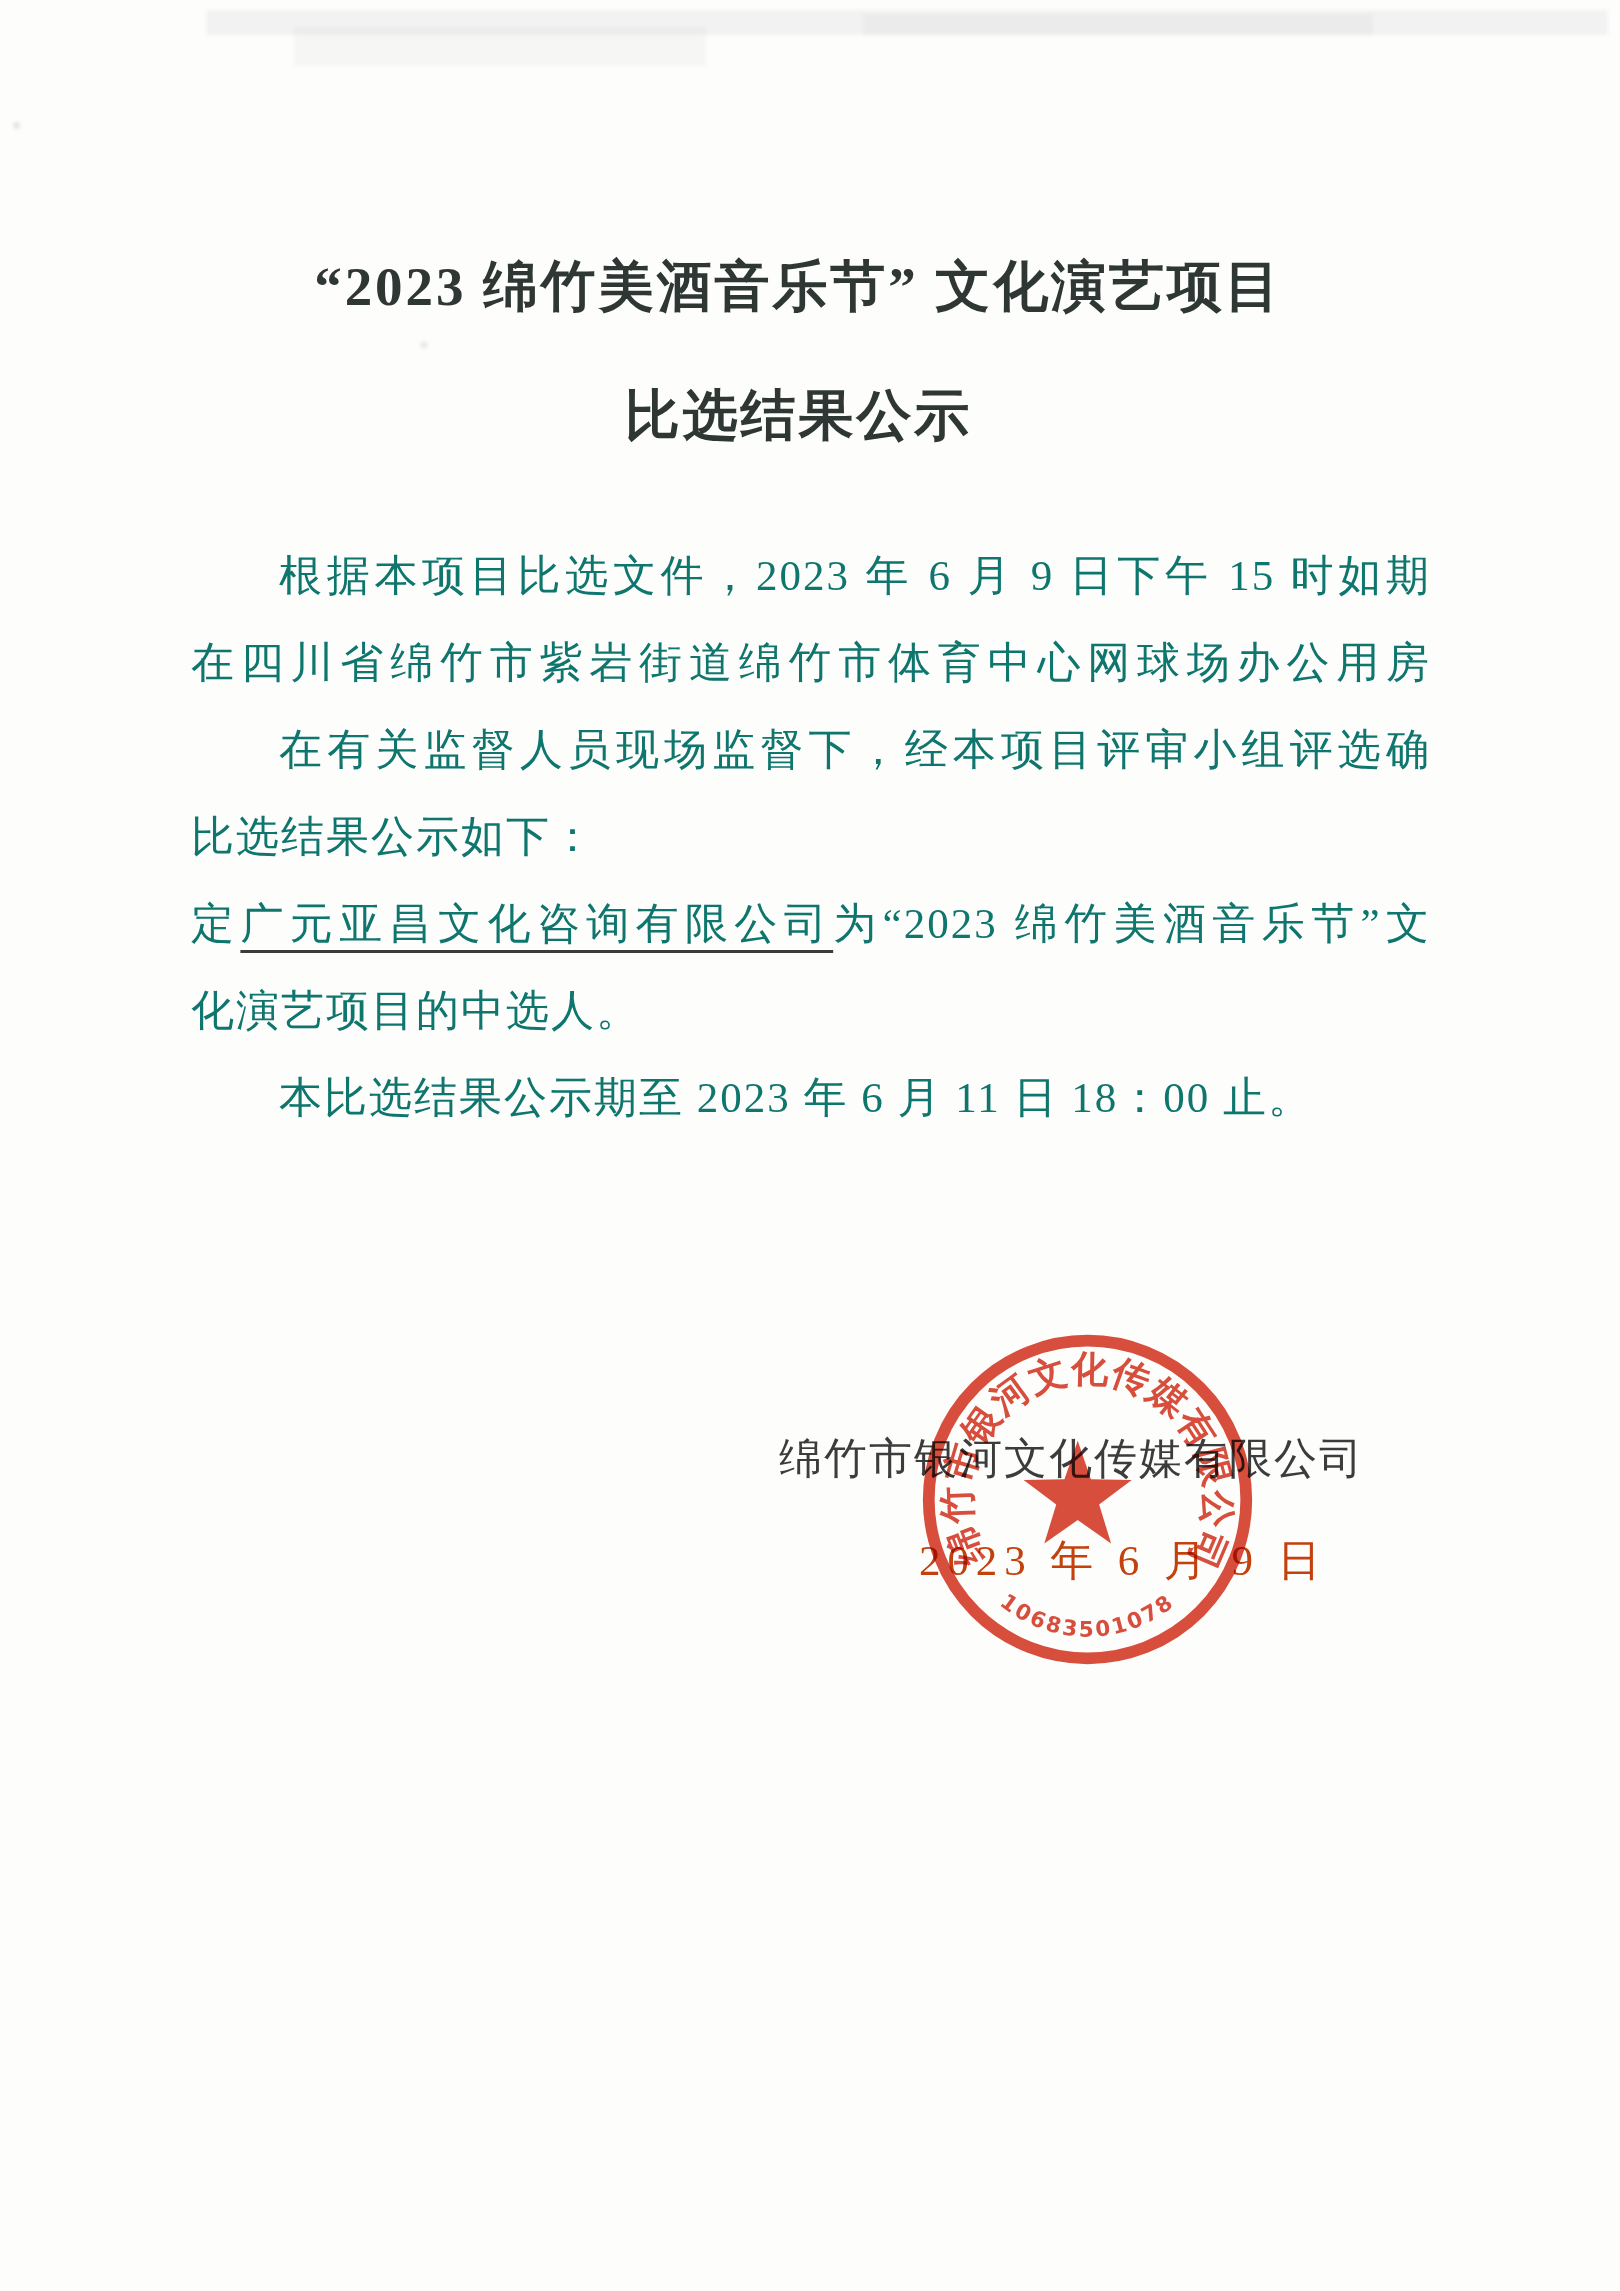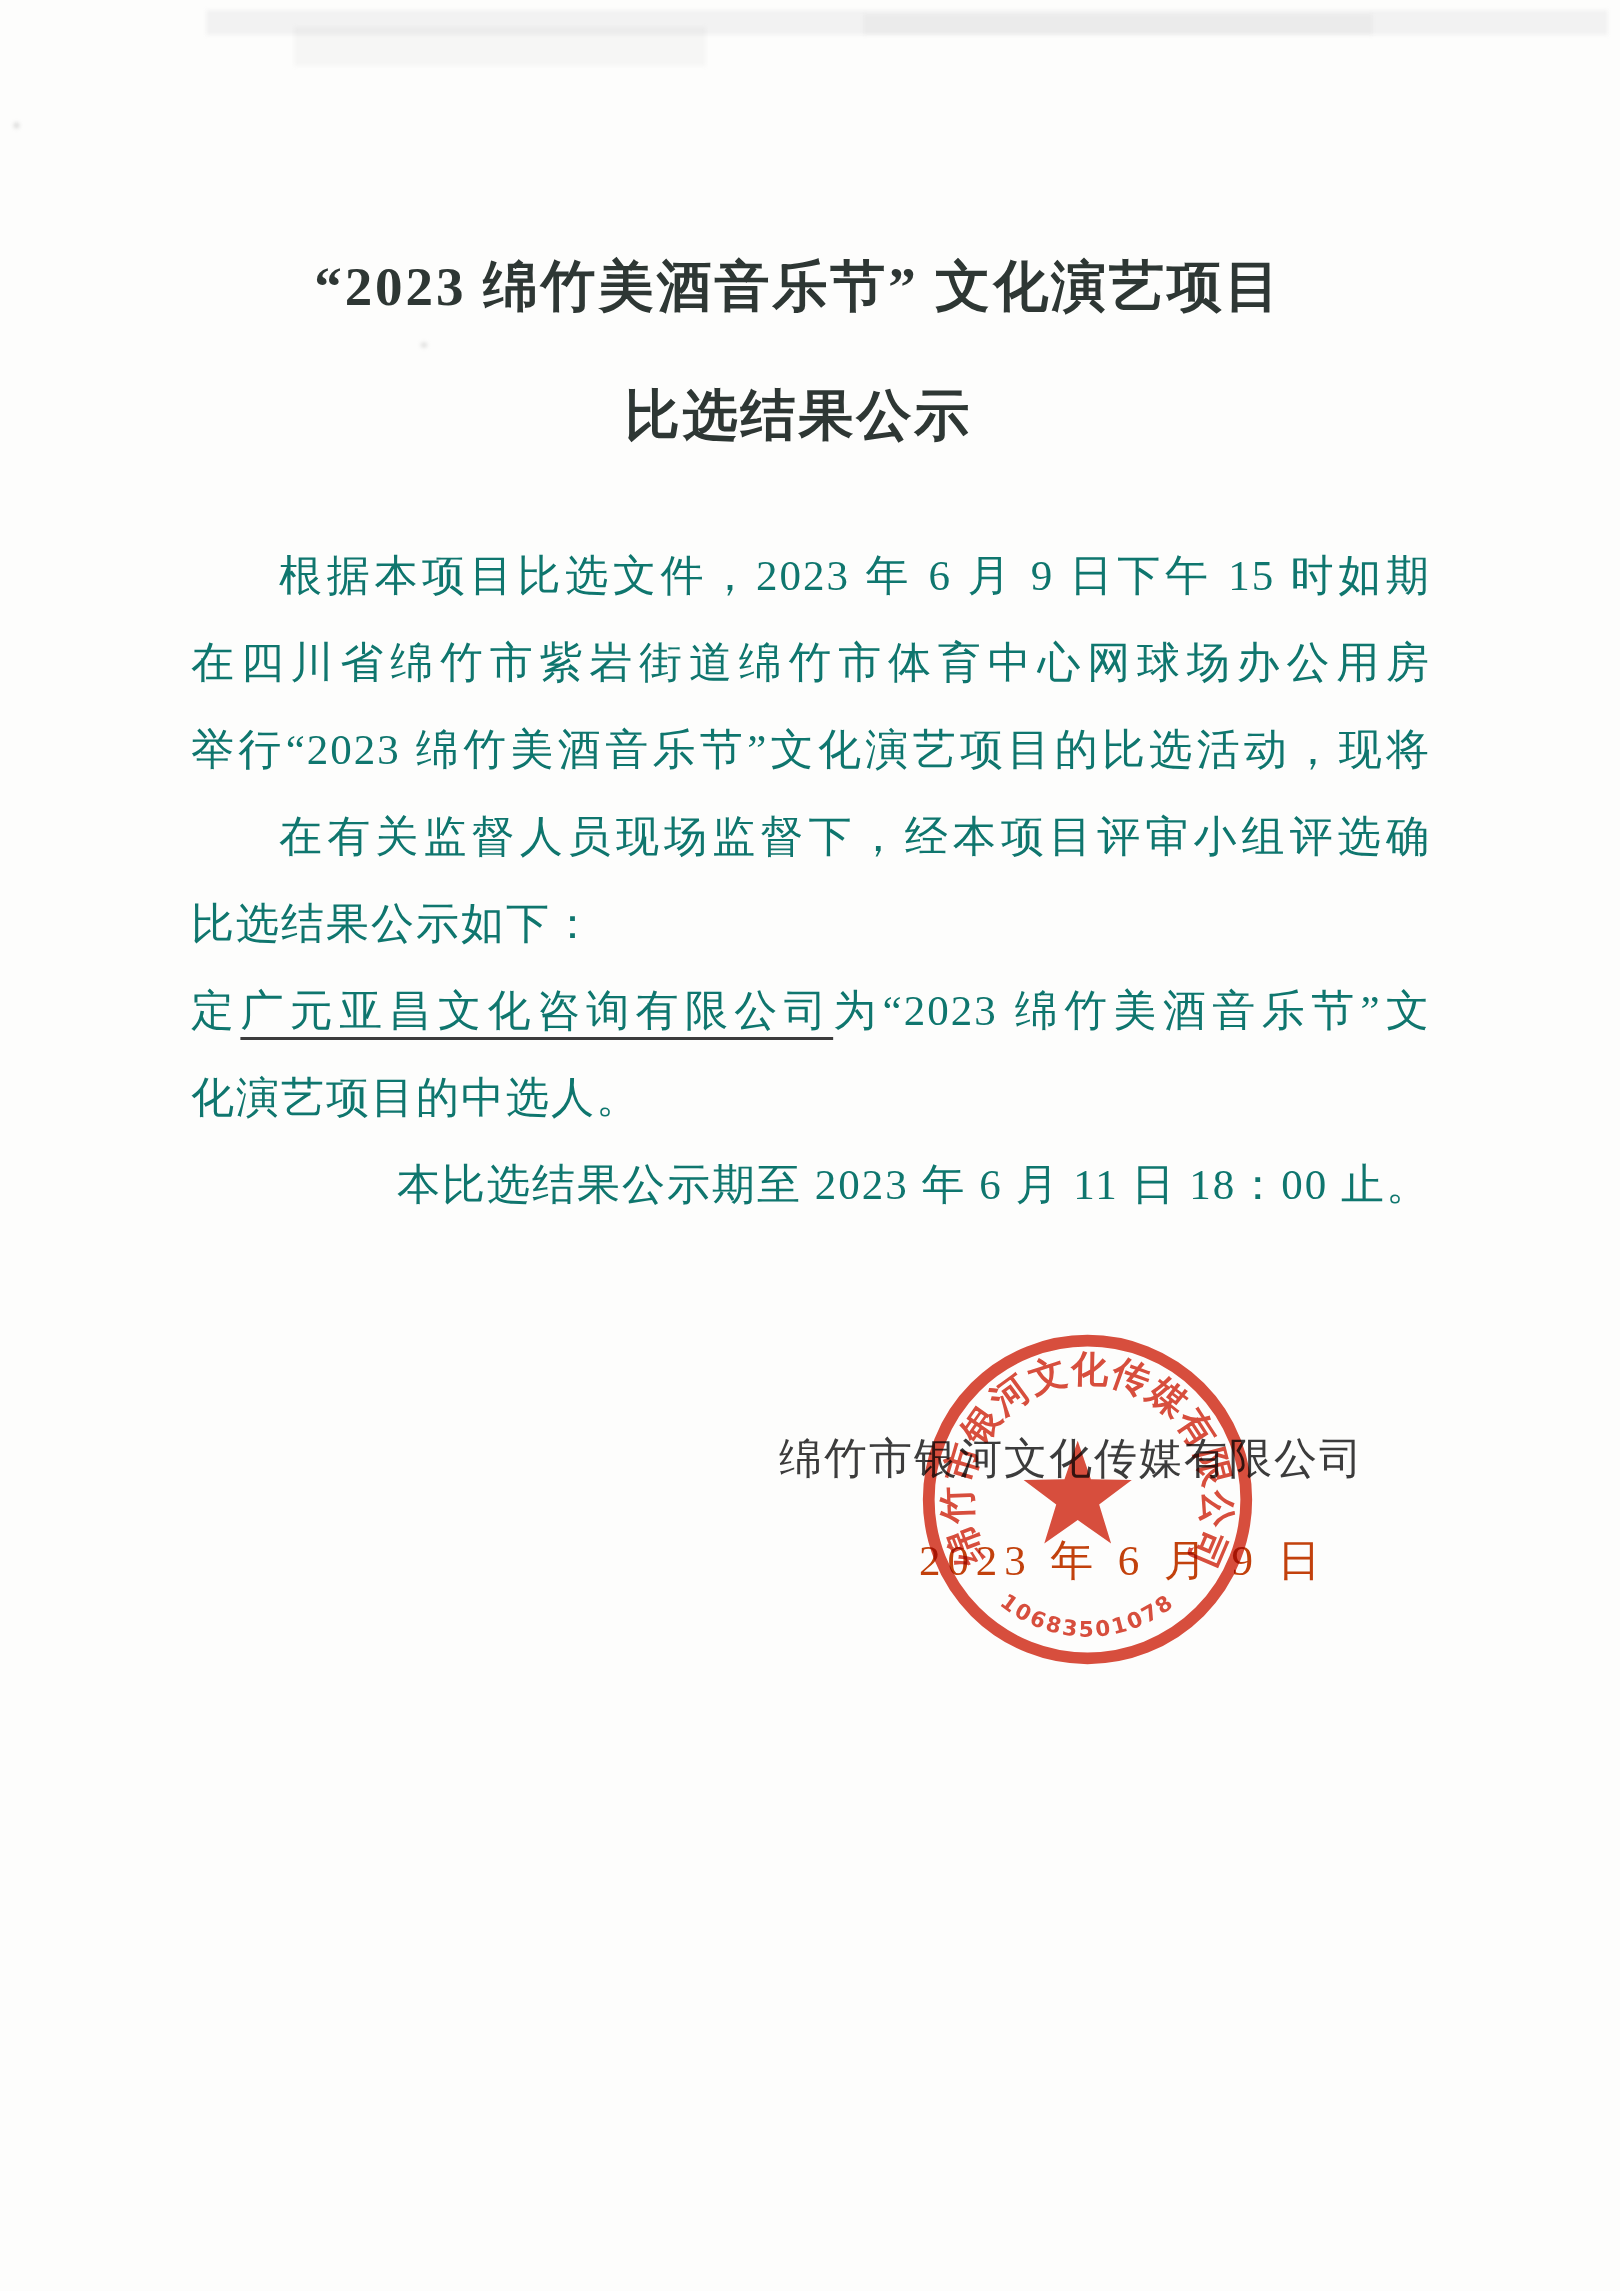--- a/index.html
+++ b/index.html
@@ -36,21 +36,21 @@
   }
   .bline{
     display:block;height:87px;line-height:87px;
     letter-spacing:2px;white-space:nowrap;
   }
   .bline.justify{
     white-space:normal;
     text-align:justify;
     text-align-last:justify;
   }
-  .bline.indent{padding-left:88px;text-align:right;}
+  .bline.indent{padding-left:88px;}
   .winner{
     text-decoration:underline;
     text-decoration-thickness:2.9px;
     text-underline-offset:11.8px;
     text-decoration-color:#3c3c3c;
   }
 
   
   .sig-company{
     position:absolute;left:779px;top:1433px;
@@ -89,21 +89,20 @@
 
   <div class="title-block">
     <div class="title-line">“2023 绵竹美酒音乐节” 文化演艺项目</div>
     <div class="title-line">比选结果公示</div>
   </div>
 
   <div class="body-block">
 
     <div class="bline justify indent">根据本项目比选文件，2023 年 6 月 9 日下午 15 时如期</div>
     <div class="bline justify">在四川省绵竹市紫岩街道绵竹市体育中心网球场办公用房</div>
-    <div class="bline justify">举行“2023 绵竹美酒音乐节”文化演艺项目的比选活动，现将</div>
     <div class="bline justify indent">在有关监督人员现场监督下，经本项目评审小组评选确</div>
 
     <div class="bline">比选结果公示如下：</div>
     <div class="bline justify"><span>定</span><span class="winner">广元亚昌文化咨询有限公司</span><span>为“2023 绵竹美酒音乐节”文</span></div>
     <div class="bline">化演艺项目的中选人。</div>
 
     <div class="bline indent">本比选结果公示期至 2023 年 6 月 11 日 18：00 止。</div>
   </div>
 
   <div class="sig-company">绵竹市银河文化传媒有限公司</div>

